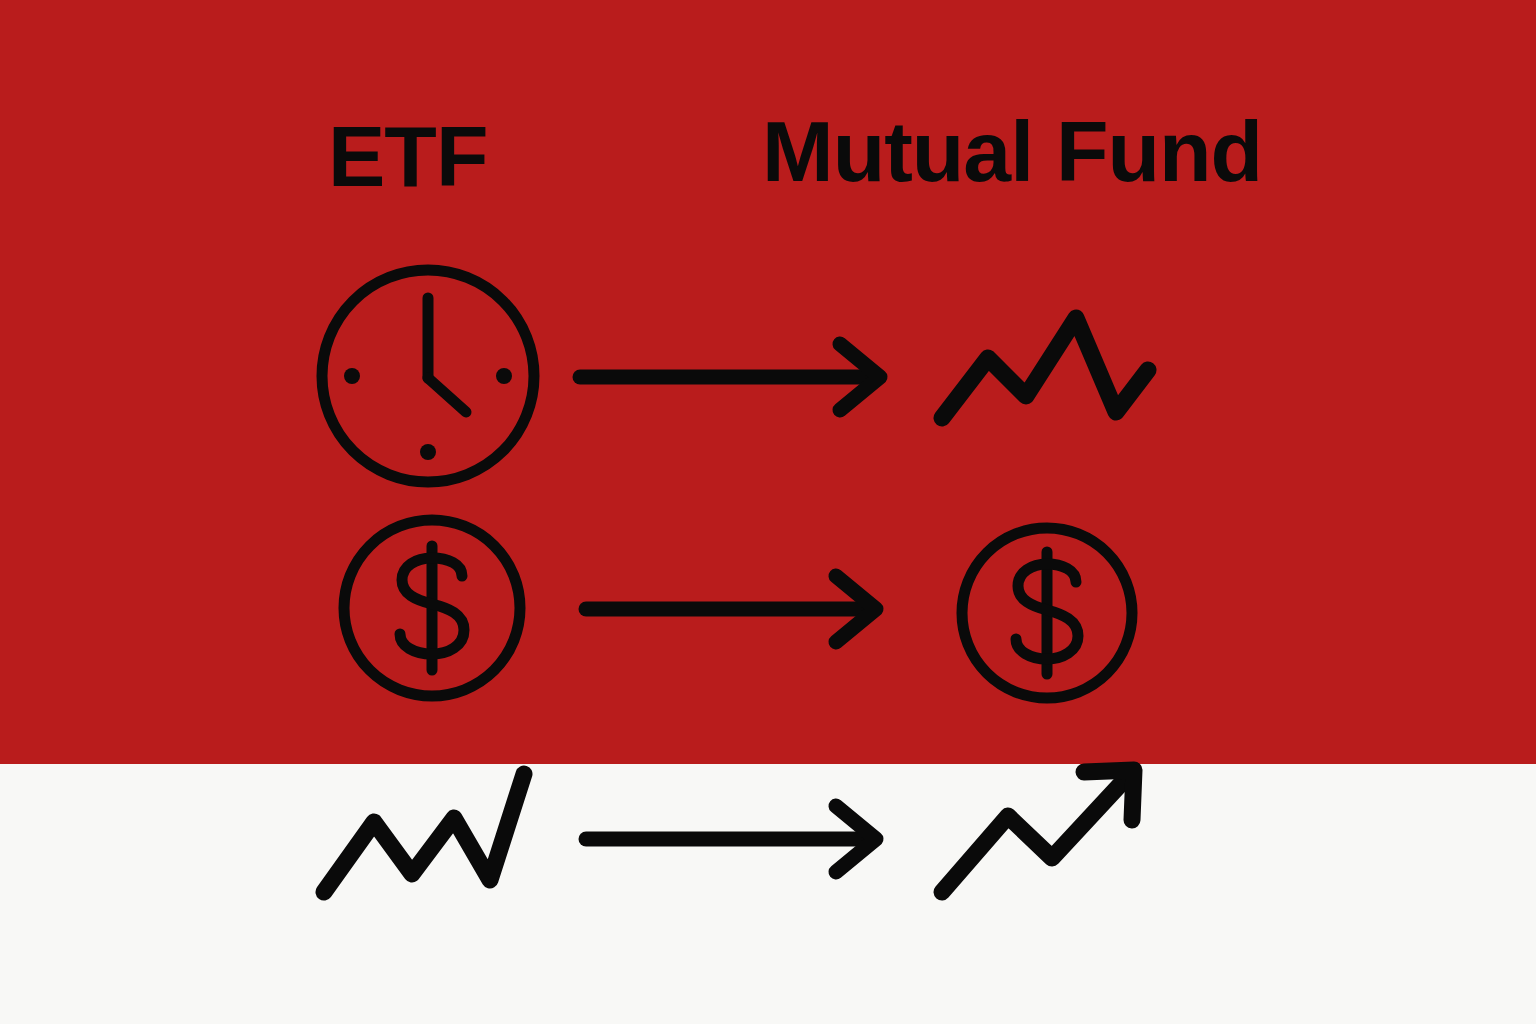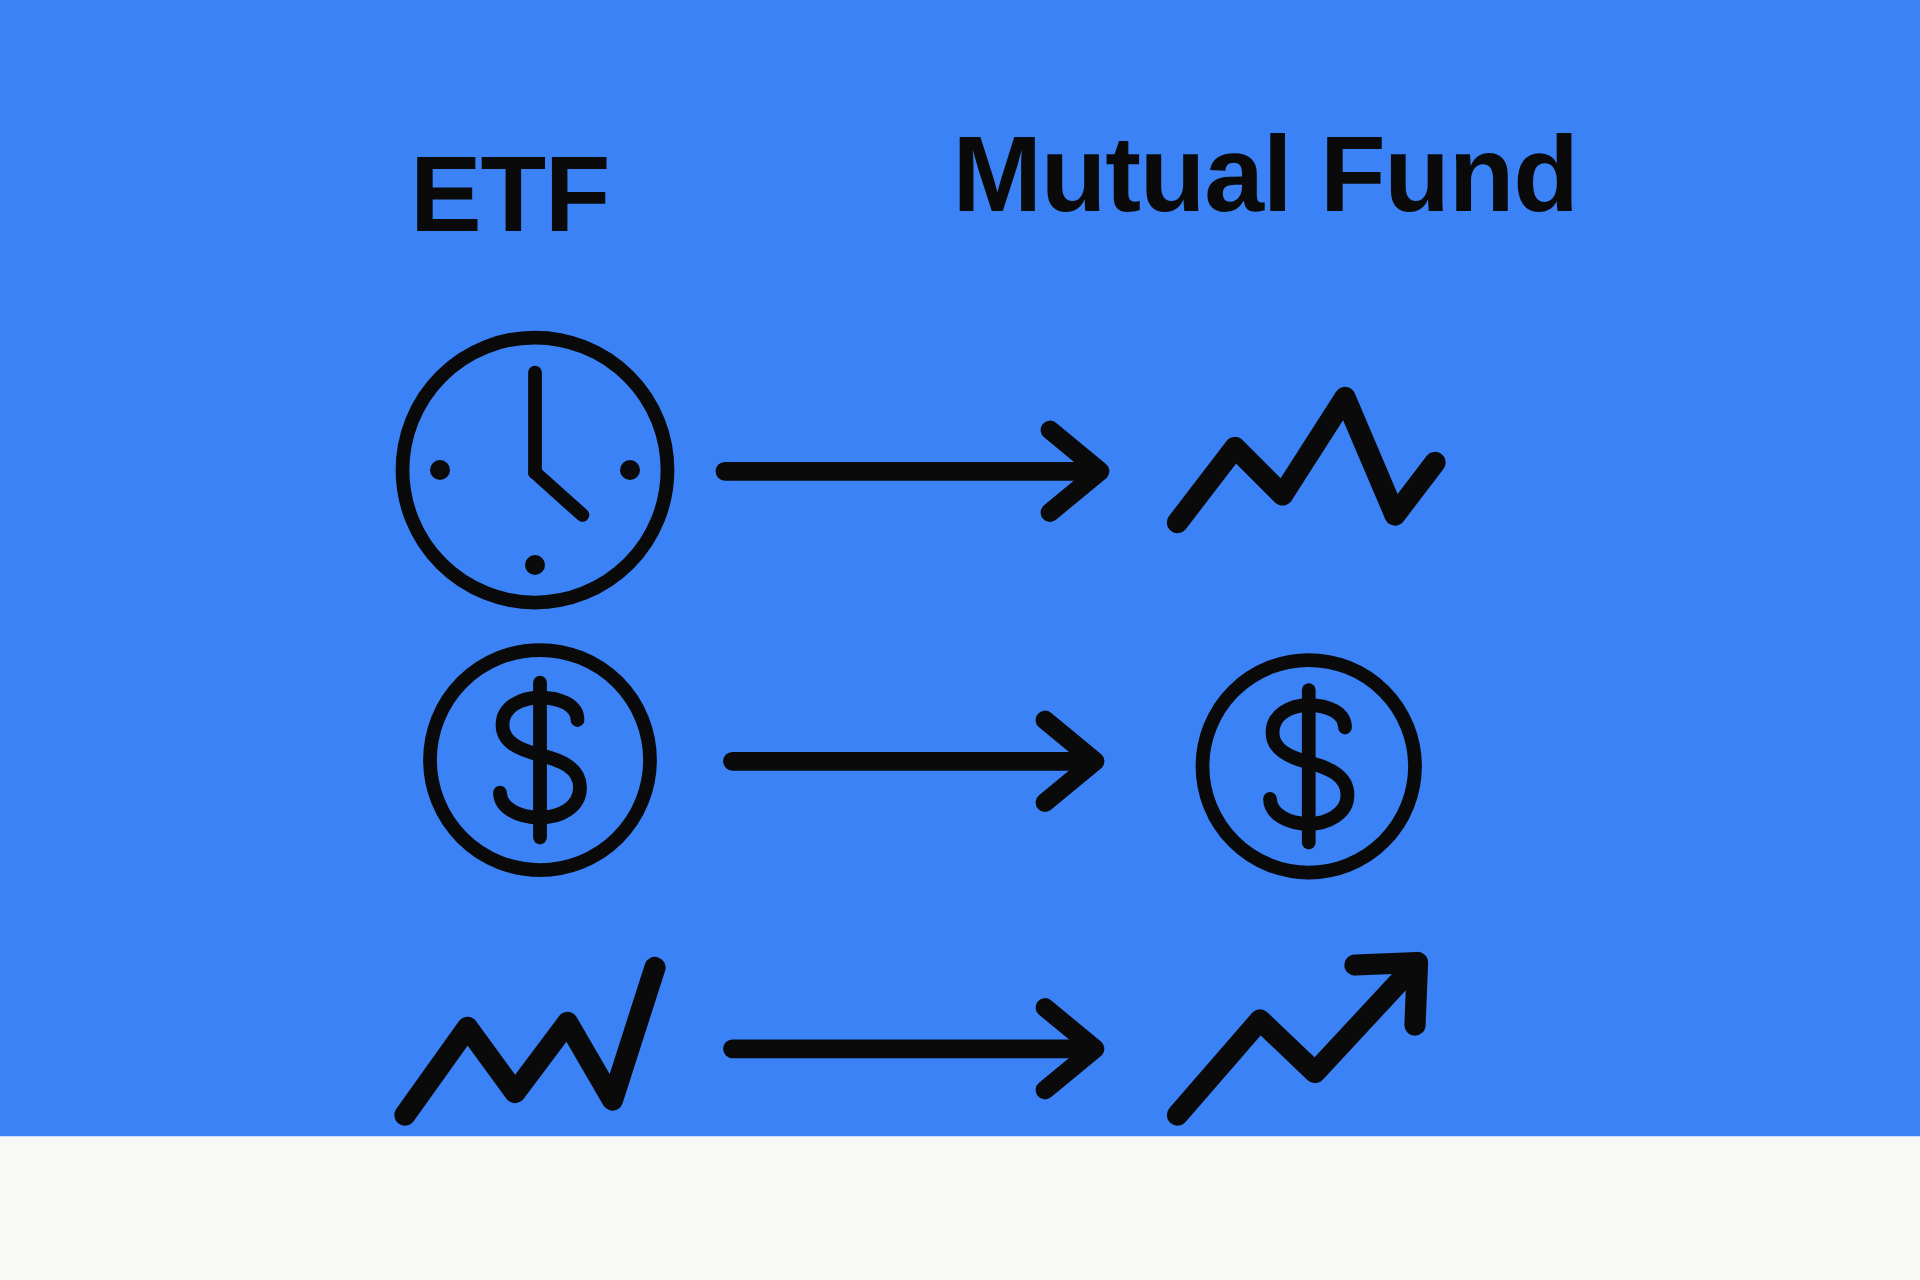--- a/index.html
+++ b/index.html
@@ -11,43 +11,43 @@
     width: 1536px;
     height: 1024px;
     background: #f8f8f6;
     font-family: "Liberation Sans", sans-serif;
     overflow: hidden;
   }
 
   #stage {
     position: relative;
     width: 1536px;
-    height: 909px;
-    background: #3b82f6;
+    height: 764px;
+    background: #b91c1c;
   }
 
   
   .col-heading {
     position: absolute;
     color: #0a0a0a;
     font-family: "Liberation Sans", sans-serif;
     font-weight: 700;
     font-size: 86px;
     line-height: 1;
     letter-spacing: -1px;
     white-space: nowrap;
     user-select: none;
   }
   #heading-etf {
     left: 328px;
     top: 113px;
   }
   #heading-mutual-fund {
     left: 762px;
-    top: 97px;
+    top: 108px;
   }
 
   
   .icon-slot {
     position: absolute;
   }
   .icon-slot svg {
     display: block;
     overflow: visible;
   }

